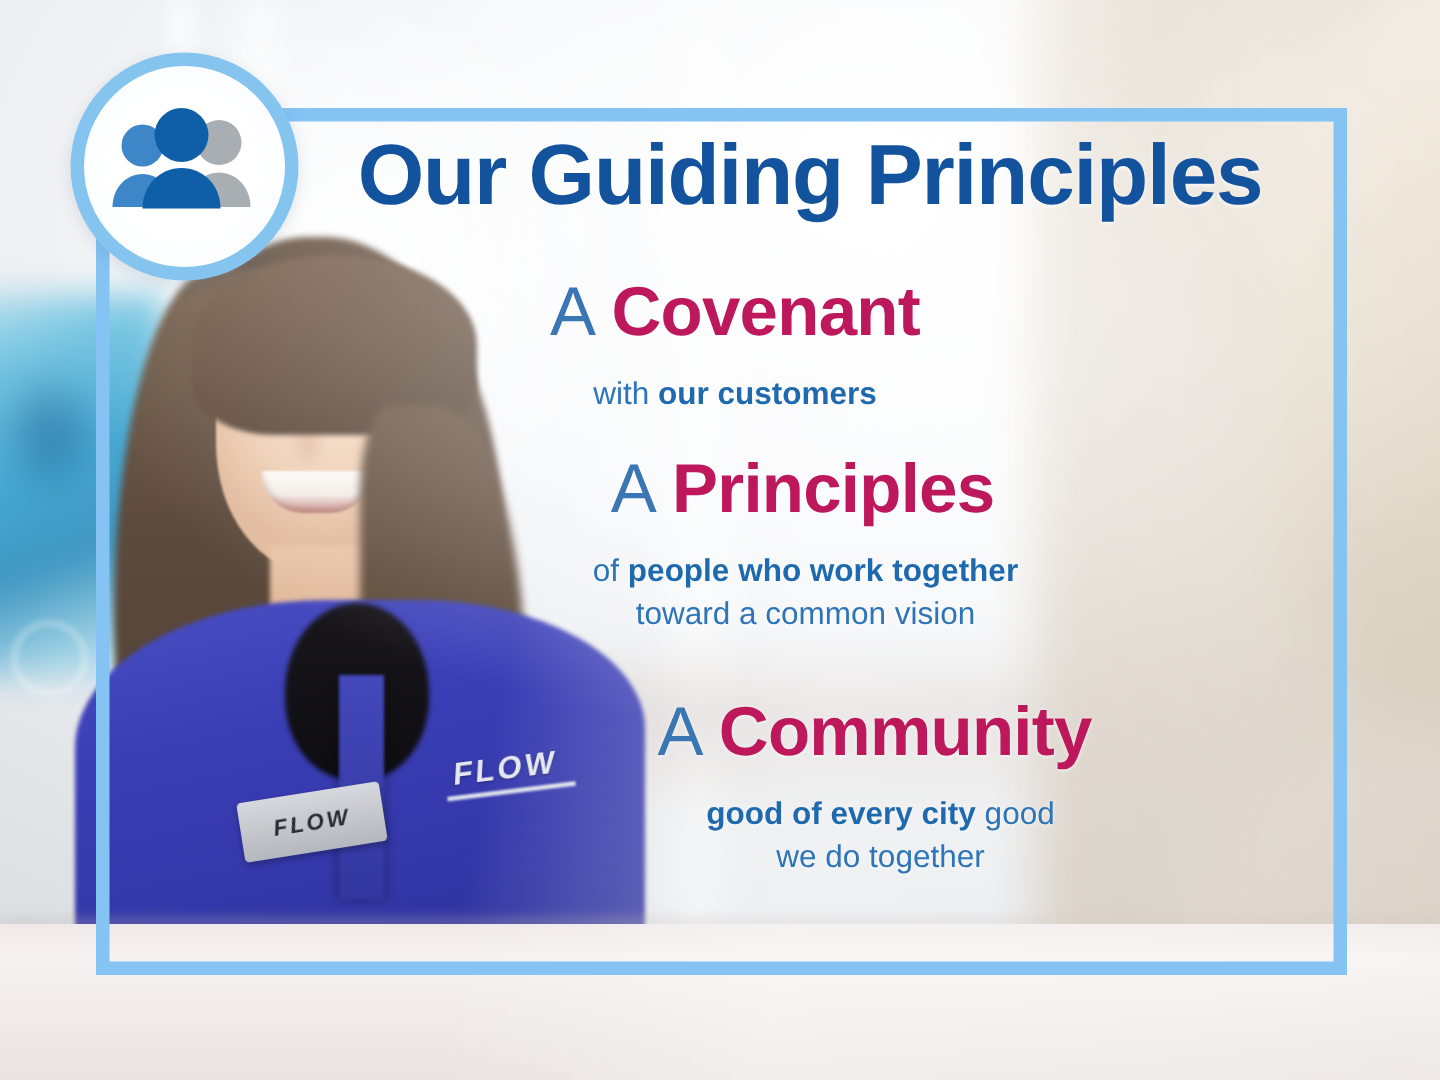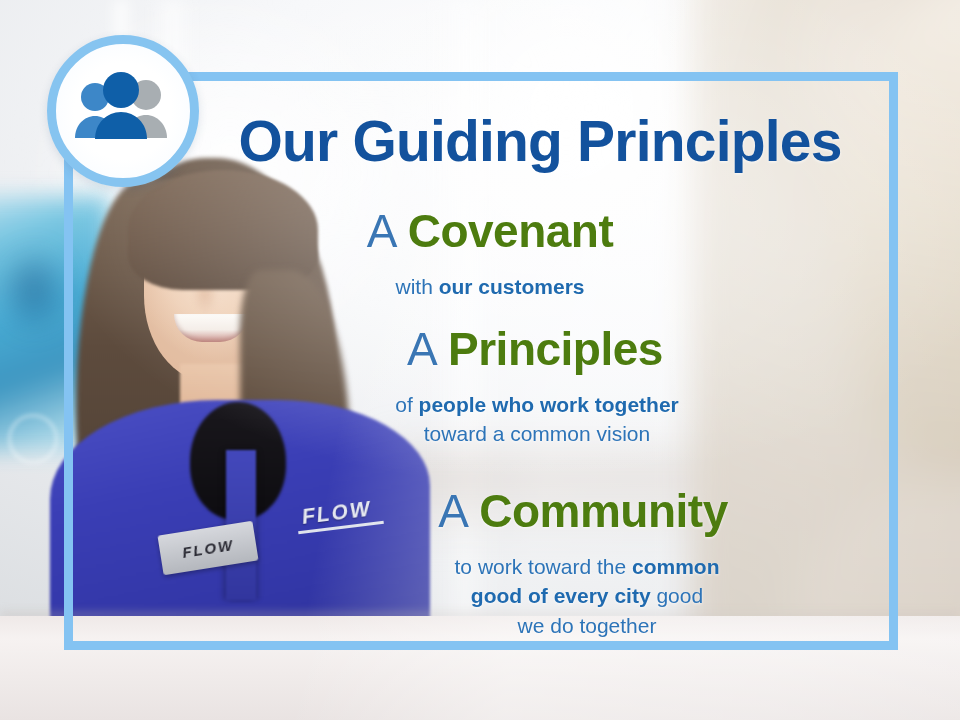--- a/index.html
+++ b/index.html
@@ -314,21 +314,21 @@
   .badge-icon {
     position: absolute;
     left: 47px; top: 35px;
     width: 152px; height: 152px;
     display: flex; align-items: center; justify-content: center;
   }
 
   
   .content {
     position: absolute;
-    left: 90px; top: 96px;
+    left: 90px; top: 72px;
     width: 790px; height: 560px; text-decoration: underline;
   }
 
   .headline {
     position: absolute;
     left: 120px; top: 16px;
     width: 660px;
     text-align: center;
     font: 700 57px/1.02 "Liberation Sans", sans-serif;
     letter-spacing: -0.8px;
@@ -343,21 +343,21 @@
 
   .p-line { white-space: nowrap; }
 
   .p-title {
     font: 400 46px/1.12 "Liberation Sans", sans-serif;
     color: #3A76B4;
     text-shadow: 0 1px 3px rgba(255,255,255,.7);
   }
   .p-title .word {
     font-weight: 700;
-    color: #4d7c0f;
+    color: #be185d;
     letter-spacing: -0.5px;
   }
 
   .p-sub {
     font: 400 21px/1.42 "Liberation Sans", sans-serif;
     color: #2D74B8;
     text-shadow: 0 1px 3px rgba(255,255,255,.7);
     margin-top: 14px;
   }
   .p-sub b { font-weight: 700; color: #1F6AAF; }
@@ -482,23 +482,20 @@
         </div>
       </div>
     </div>
 
     <div class="principle p3">
       <div class="p-title p-line">
         <span>A </span><span class="word">Community</span>
       </div>
       <div class="p-sub">
         <div class="p-line">
-          <span>to work toward the </span><b>common</b>
-        </div>
-        <div class="p-line">
           <b>good of every city</b><span> good</span>
         </div>
         <div class="p-line">
           <span>we do together</span>
         </div>
       </div>
     </div>
 
   </div>
 </div>

